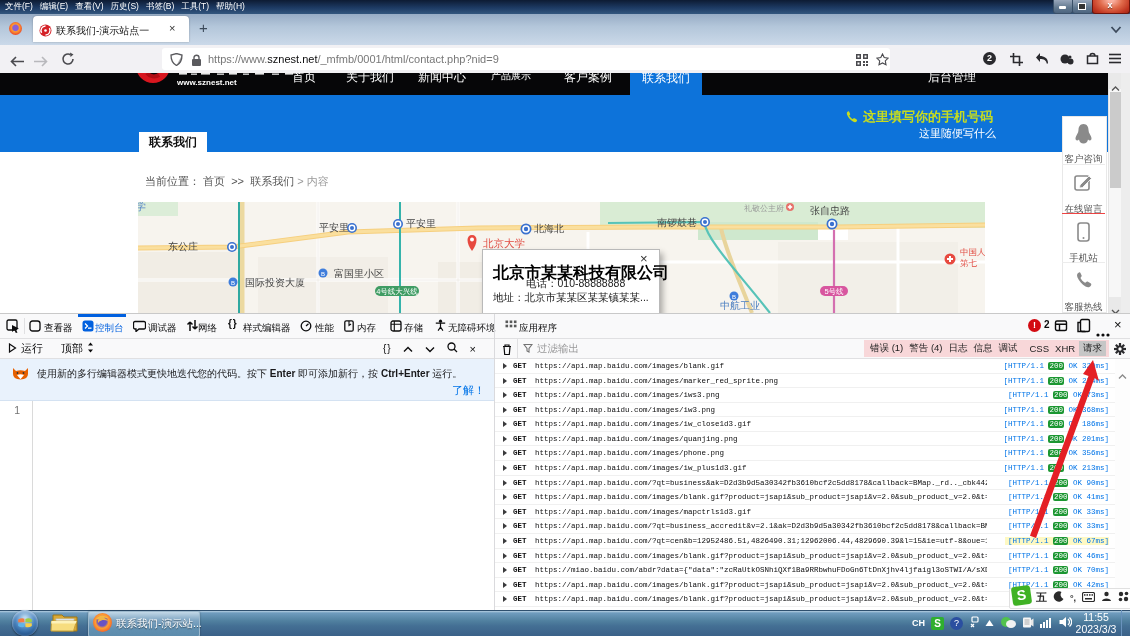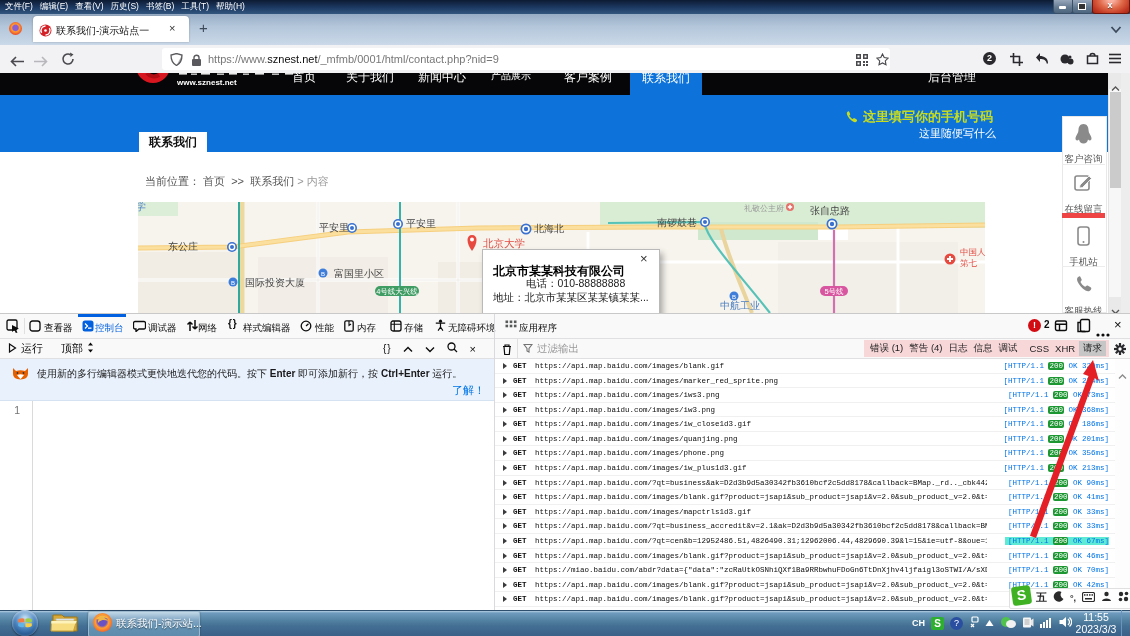--- a/index.html
+++ b/index.html
@@ -280,31 +280,31 @@
 <text x="345" y="45" fill="#e14b41" font-size="10.5">北京大学</text>
 <text x="822" y="53" fill="#e14b41" font-size="8.5">中国人</text>
 <text x="822" y="64" fill="#e14b41" font-size="8.5">第七</text>
 <text x="606" y="9" fill="#999" font-size="8">礼敬公主府</text>
 </g>
 </svg>
       </div>
 
     <div class="abs" style="left:482px;top:176px;width:176px;height:65px;background:#fff;border:1px solid #b9b9b9;box-shadow:3px 4px 6px rgba(0,0,0,.3);"></div>
     <div class="abs" style="left:640px;top:178px;color:#333;font-size:13px;">×</div>
-    <div class="abs" style="left:493px;top:190px;color:#000;font-size:12px;font-weight:bold;">北京市某某科技有限公司</div>
+    <div class="abs" style="left:493px;top:190px;color:#000;font-size:16px;font-weight:bold;">北京市某某科技有限公司</div>
     <div class="abs" style="left:493px;top:204px;color:#222;font-size:10.5px;margin-left:33px;">电话：010-88888888</div>
     <div class="abs" style="left:493px;top:218px;color:#222;font-size:10.5px;">地址：北京市某某区某某镇某某...</div>
   </div>
 
   <div class="abs" style="left:1062px;top:116px;width:43px;height:195px;background:#fff;border:1px solid #e8e8e8;"></div>
   <div class="abs" style="left:1062px;top:116px;width:43px;height:195px;color:#555;font-size:9.5px;text-align:center;">
     <div style="height:48px;border-bottom:1px solid #ececec;"><div style="height:30px;padding-top:7px;"><svg width="19" height="22">
             <path d="M9.5 1 C6 1 4.5 4 4.5 7 C4.5 8.5 4 10 3 11.5 C1.5 13.7 1 16 2 17 C2.8 17.8 4 17.5 5 16.5 C5.5 19 7 20.5 9.5 20.5 C12 20.5 13.5 19 14 16.5 C15 17.5 16.2 17.8 17 17 C18 16 17.5 13.7 16 11.5 C15 10 14.5 8.5 14.5 7 C14.5 4 13 1 9.5 1Z" fill="#8a8a8a"></path>
           </svg></div>客户咨询</div>
-    <div style="height:48px;border-bottom:5px solid #ef4444;"><div style="height:30px;padding-top:8px;"><svg width="19" height="19">
+    <div style="height:48px;border-bottom:1px solid #ef4444;"><div style="height:30px;padding-top:8px;"><svg width="19" height="19">
             <rect x="1" y="3" width="14" height="14" rx="2" fill="none" stroke="#8a8a8a" stroke-width="1.6"></rect>
             <path d="M6 12 L15 3 L17.5 5.5 L8.5 14.5 L5.5 15Z" fill="#8a8a8a" stroke="#fff" stroke-width="0.8"></path>
           </svg></div>在线留言</div>
     <div style="height:48px;border-bottom:1px solid #ececec;"><div style="height:30px;padding-top:8px;"><svg width="13" height="20">
             <rect x="1" y="1" width="11" height="18" rx="2.5" fill="none" stroke="#8a8a8a" stroke-width="1.6"></rect>
             <circle cx="6.5" cy="16" r="1" fill="#8a8a8a"></circle>
           </svg></div>手机站</div>
     <div style="height:48px;"><div style="height:30px;padding-top:8px;"><svg width="18" height="18">
             <path d="M4 1.5 C2 2.5 1.5 4 2.5 6.5 C4 10 7 13.5 10.5 15.5 C13 16.8 14.8 16.5 16 14.5 C16.6 13.5 16.3 12.8 15.2 12.1 L13 10.8 C12.2 10.4 11.6 10.5 11 11.2 C10.5 11.8 10 11.9 9.2 11.3 C7.8 10.3 6.7 9.2 5.9 7.8 C5.4 7 5.5 6.5 6.1 6 C6.8 5.4 6.9 4.8 6.4 4L5.6 2.3 C5.2 1.3 4.7 1.1 4 1.5Z" fill="#8a8a8a"></path>
           </svg></div>客服热线</div>
@@ -557,21 +557,21 @@
 <div style="position:relative;height:13.58px;border-bottom:1px solid #f0f0f0;overflow:hidden;white-space:nowrap;">
 <span style="position:absolute;left:8px;top:4px;width:0;height:0;border-left:4px solid #3a3a3c;border-top:3px solid transparent;border-bottom:3px solid transparent;"></span>
 <span style="position:absolute;left:18px;top:3px;font-weight:bold;">GET</span>
 <span style="position:absolute;left:40px;top:3px;width:452px;overflow:hidden;display:inline-block;">https://api.map.baidu.com/?qt=business_accredit&amp;v=2.1&amp;ak=D2d3b9d5a30342fb3610bcf2c5dd8178&amp;callback=BMap._rd.._cbk_</span>
 <span style="position:absolute;right:6px;top:3px;color:#0074e8;background:#fff;padding-left:3px;">[HTTP/1.1 <span style="background:#1c9732;color:#fff;border-radius:2px;padding:0 1px;">200</span> OK 33ms]</span>
 </div>
 <div style="position:relative;height:13.58px;border-bottom:1px solid #f0f0f0;overflow:hidden;white-space:nowrap;">
 <span style="position:absolute;left:8px;top:4px;width:0;height:0;border-left:4px solid #3a3a3c;border-top:3px solid transparent;border-bottom:3px solid transparent;"></span>
 <span style="position:absolute;left:18px;top:3px;font-weight:bold;">GET</span>
 <span style="position:absolute;left:40px;top:3px;width:452px;overflow:hidden;display:inline-block;">https://api.map.baidu.com/?qt=cen&amp;b=12952486.51,4826490.31;12962006.44,4829690.39&amp;l=15&amp;ie=utf-8&amp;oue=1&amp;fromproduc_</span>
-<span style="position:absolute;right:6px;top:3px;color:#0074e8;background:#5eead4;padding-left:3px;">[HTTP/1.1 <span style="background:#1c9732;color:#fff;border-radius:2px;padding:0 1px;">200</span> OK 67ms]</span>
+<span style="position:absolute;right:6px;top:3px;color:#0074e8;background:#fef9c3;padding-left:3px;">[HTTP/1.1 <span style="background:#1c9732;color:#fff;border-radius:2px;padding:0 1px;">200</span> OK 67ms]</span>
 </div>
 <div style="position:relative;height:13.58px;border-bottom:1px solid #f0f0f0;overflow:hidden;white-space:nowrap;">
 <span style="position:absolute;left:8px;top:4px;width:0;height:0;border-left:4px solid #3a3a3c;border-top:3px solid transparent;border-bottom:3px solid transparent;"></span>
 <span style="position:absolute;left:18px;top:3px;font-weight:bold;">GET</span>
 <span style="position:absolute;left:40px;top:3px;width:452px;overflow:hidden;display:inline-block;">https://api.map.baidu.com/images/blank.gif?product=jsapi&amp;sub_product=jsapi&amp;v=2.0&amp;sub_product_v=2.0&amp;t=15663224&amp;co_</span>
 <span style="position:absolute;right:6px;top:3px;color:#0074e8;background:#fff;padding-left:3px;">[HTTP/1.1 <span style="background:#1c9732;color:#fff;border-radius:2px;padding:0 1px;">200</span> OK 46ms]</span>
 </div>
 <div style="position:relative;height:13.58px;border-bottom:1px solid #f0f0f0;overflow:hidden;white-space:nowrap;">
 <span style="position:absolute;left:8px;top:4px;width:0;height:0;border-left:4px solid #3a3a3c;border-top:3px solid transparent;border-bottom:3px solid transparent;"></span>
 <span style="position:absolute;left:18px;top:3px;font-weight:bold;">GET</span>

